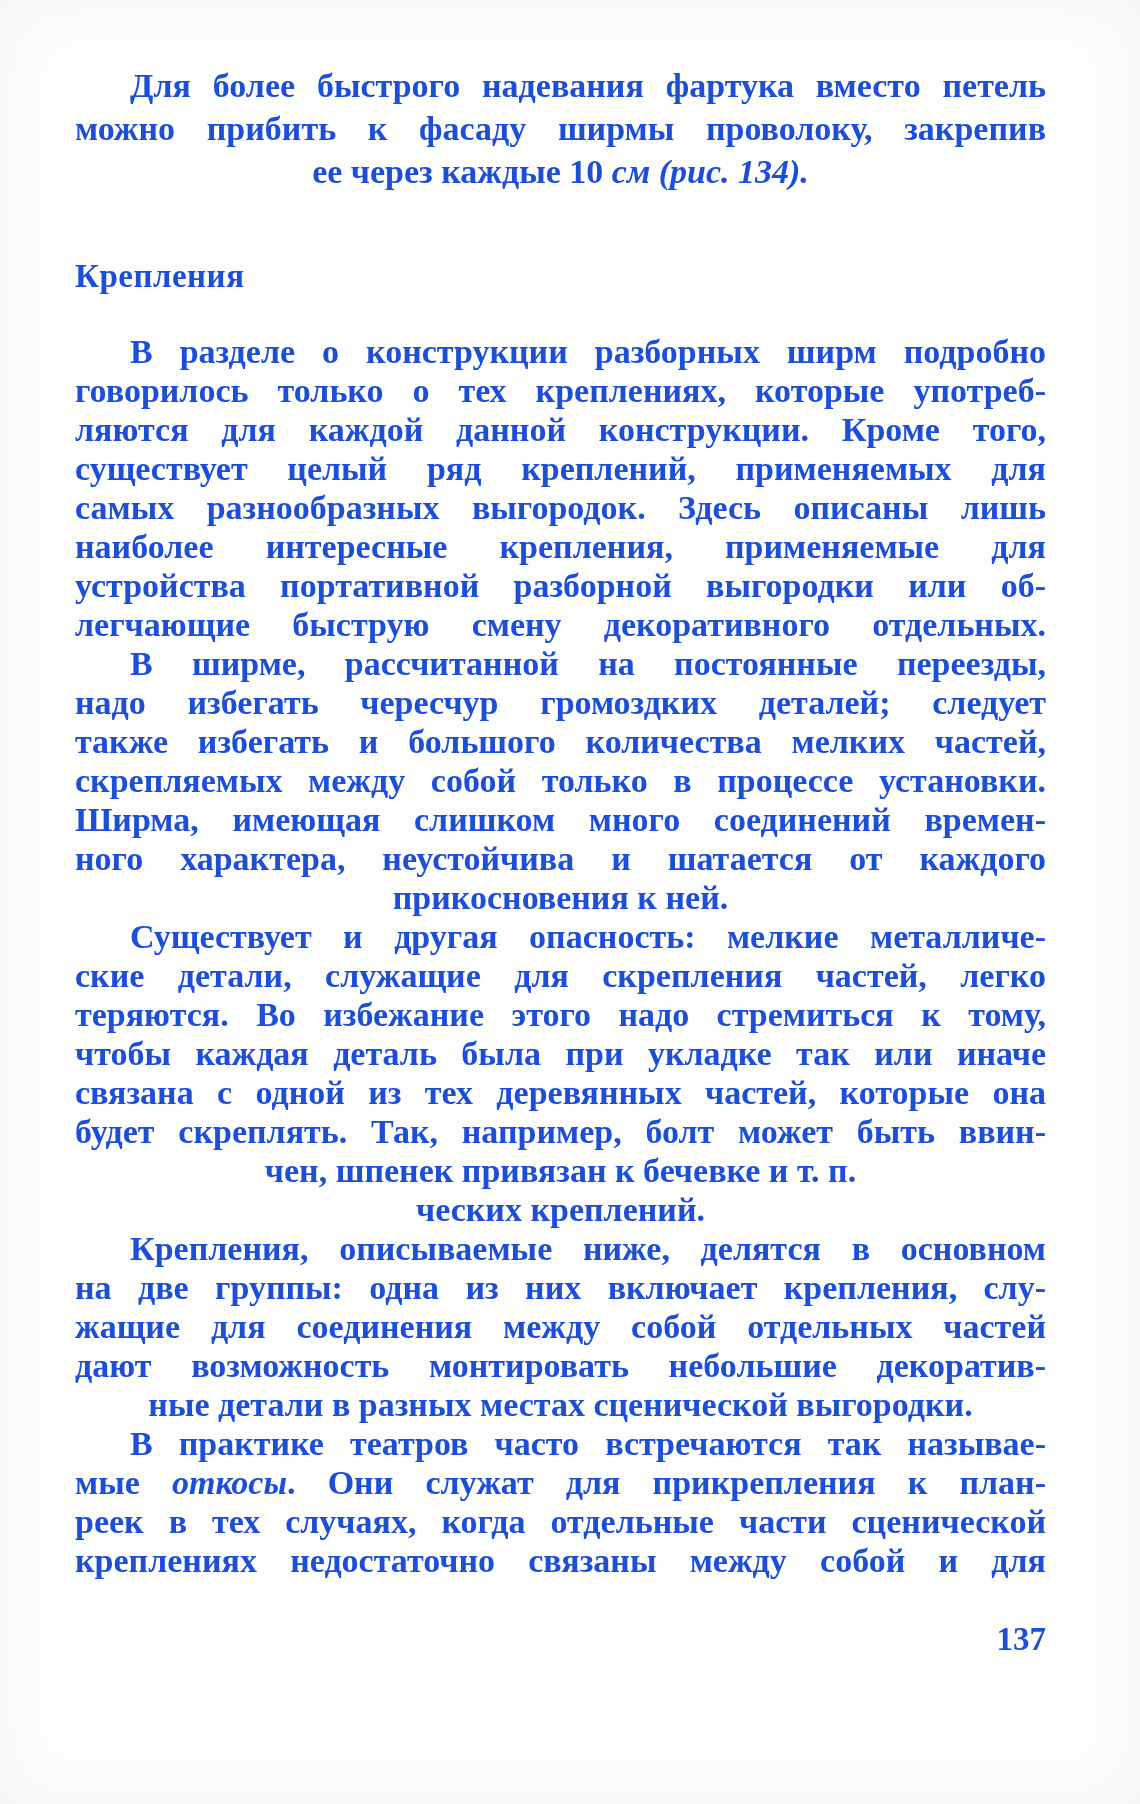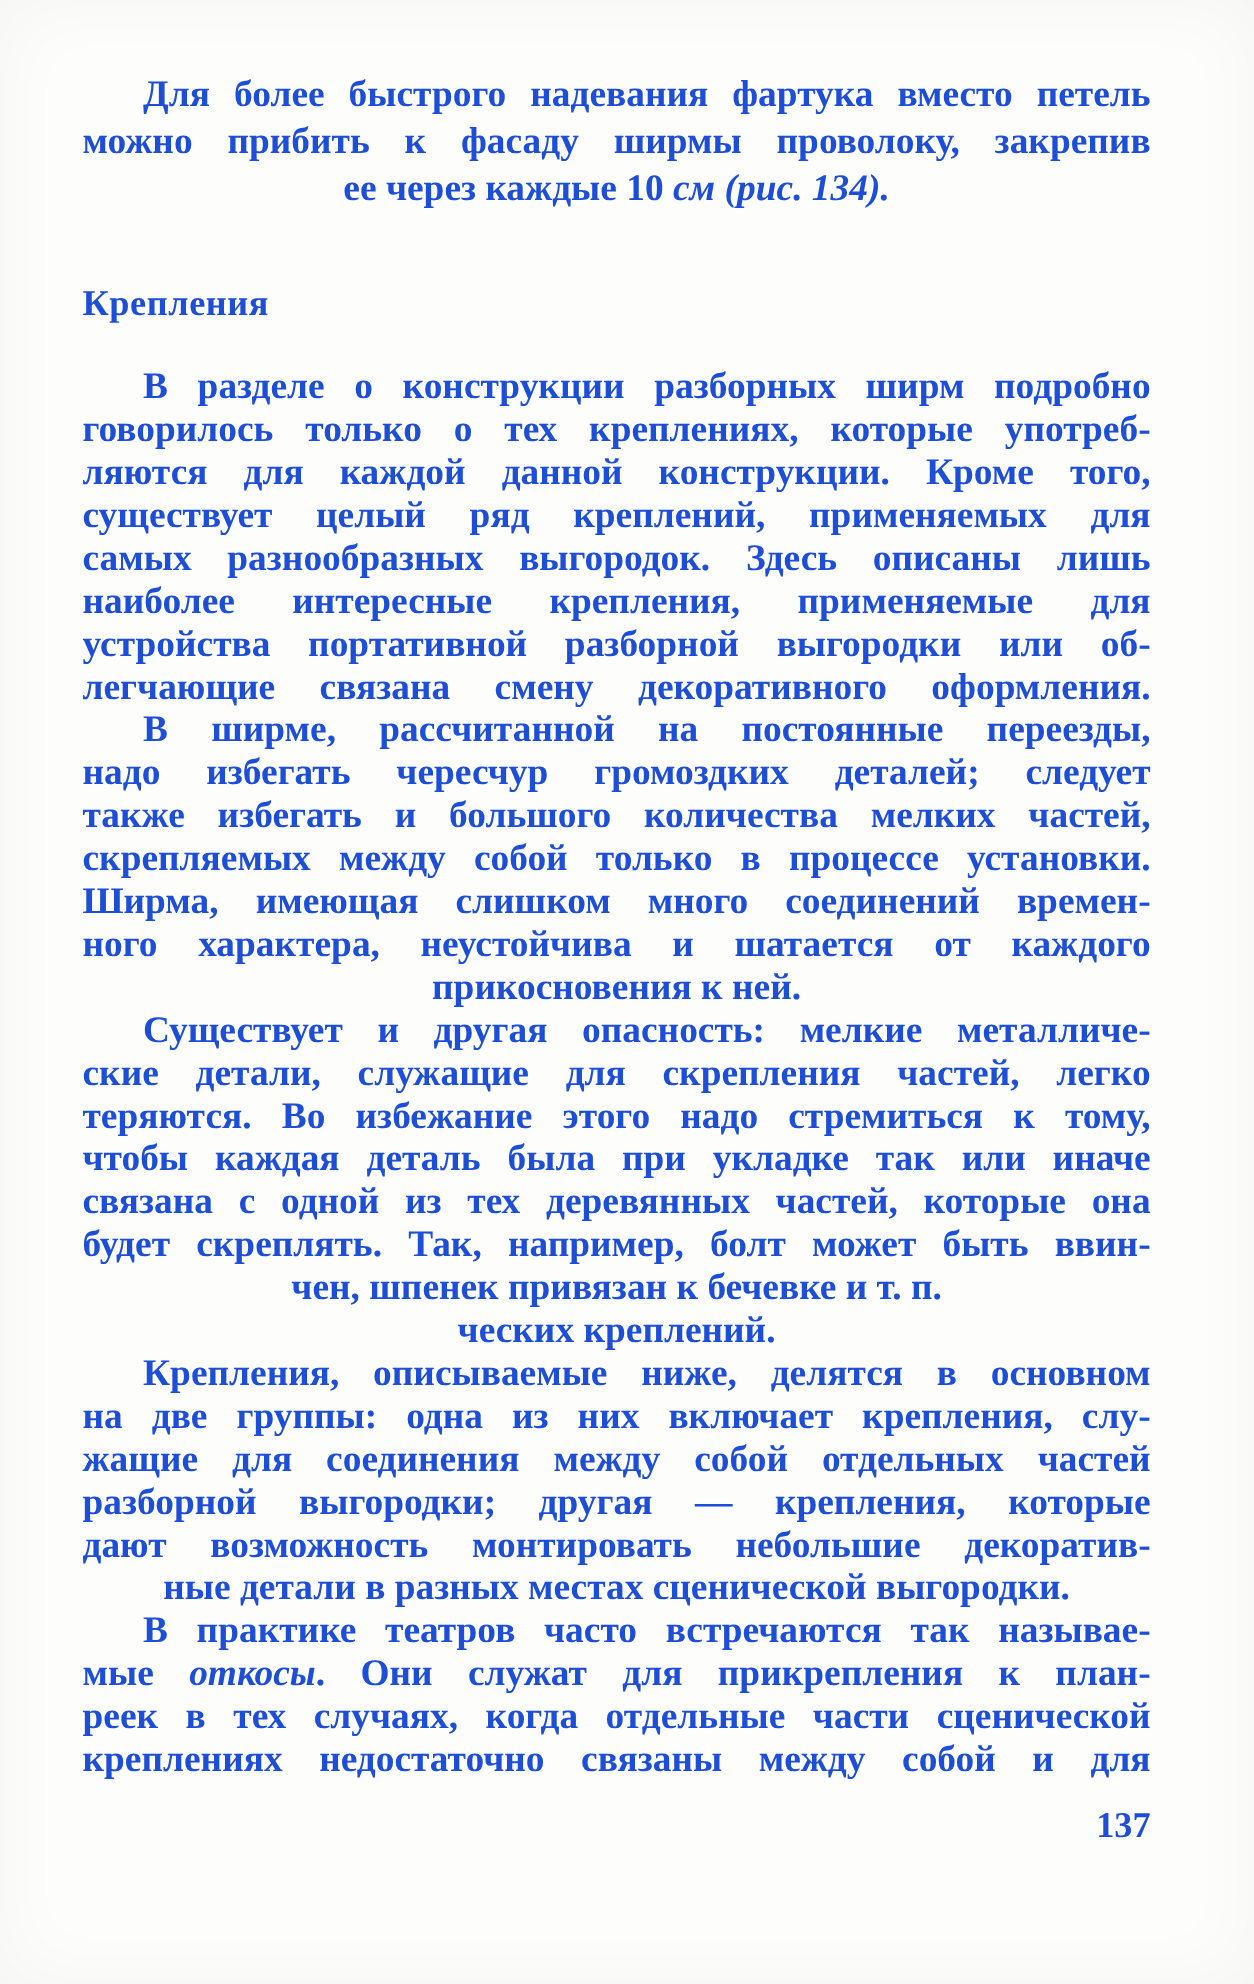--- a/index.html
+++ b/index.html
@@ -32,21 +32,21 @@
   h2.heading {
     margin: 64px 0 36px 0;
     padding: 0;
     text-align: left;
     font-size: 33px;
     line-height: 39px;
     font-weight: 700;
     letter-spacing: 0.5px;
   }
   .page-number {
-    margin-top: 22px;
+    margin-top: 40px;
     text-align: right;
     font-size: 33px;
     line-height: 39px;
     font-weight: 700;
   }
 </style>
 </head>
 <body>
 
 <div class="page">
@@ -58,21 +58,21 @@
       </div>
       <h2 class="heading">Крепления</h2>
       <div class="para">
         <div class="line j indent"><span>В разделе о конструкции разборных ширм подробно</span></div>
         <div class="line j"><span>говорилось только о тех креплениях, которые употреб-</span></div>
         <div class="line j"><span>ляются для каждой данной конструкции. Кроме того,</span></div>
         <div class="line j"><span>существует целый ряд креплений, применяемых для</span></div>
         <div class="line j"><span>самых разнообразных выгородок. Здесь  описаны лишь</span></div>
         <div class="line j"><span>наиболее интересные крепления, применяемые для</span></div>
         <div class="line j"><span>устройства портативной разборной выгородки или об-</span></div>
-        <div class="line j"><span>легчающие связана смену декоративного оформления.</span></div>
+        <div class="line j"><span>легчающие быструю смену декоративного отдельных.</span></div>
       </div>
       <div class="para">
         <div class="line j indent"><span>В ширме, рассчитанной на постоянные переезды,</span></div>
         <div class="line j"><span>надо избегать чересчур громоздких деталей; следует</span></div>
         <div class="line j"><span>также избегать и большого количества мелких частей,</span></div>
         <div class="line j"><span>скрепляемых между собой только в процессе установки.</span></div>
         <div class="line j"><span>Ширма, имеющая  слишком много соединений времен-</span></div>
         <div class="line j"><span>ного характера, неустойчива и шатается от каждого</span></div>
         <div class="line"><span>прикосновения к ней.</span></div>
       </div>
@@ -85,21 +85,20 @@
         <div class="line j"><span>будет скреплять. Так, например, болт может быть ввин-</span></div>
         <div class="line"><span>чен, шпенек привязан к бечевке и т. п.</span></div>
       </div>
       <div class="para">
         <div class="line"><span>ческих креплений.</span></div>
       </div>
       <div class="para">
         <div class="line j indent"><span>Крепления, описываемые ниже, делятся в основном</span></div>
         <div class="line j"><span>на две группы: одна из них  включает крепления, слу-</span></div>
         <div class="line j"><span>жащие для соединения между собой отдельных частей</span></div>
-        <div class="line j"><span>разборной выгородки; другая — крепления, которые</span></div>
         <div class="line j"><span>дают возможность монтировать небольшие декоратив-</span></div>
         <div class="line"><span>ные детали в разных местах сценической выгородки.</span></div>
       </div>
       <div class="para">
         <div class="line j indent"><span>В практике театров часто встречаются так называе-</span></div>
         <div class="line j"><span>мые </span><span class="it">откосы</span><span>. Они служат для  прикрепления к план-</span></div>
         <div class="line j"><span>реек в тех случаях, когда отдельные части сценической</span></div>
         <div class="line j"><span>креплениях недостаточно связаны между собой и для</span></div>
       </div>
     </div>

